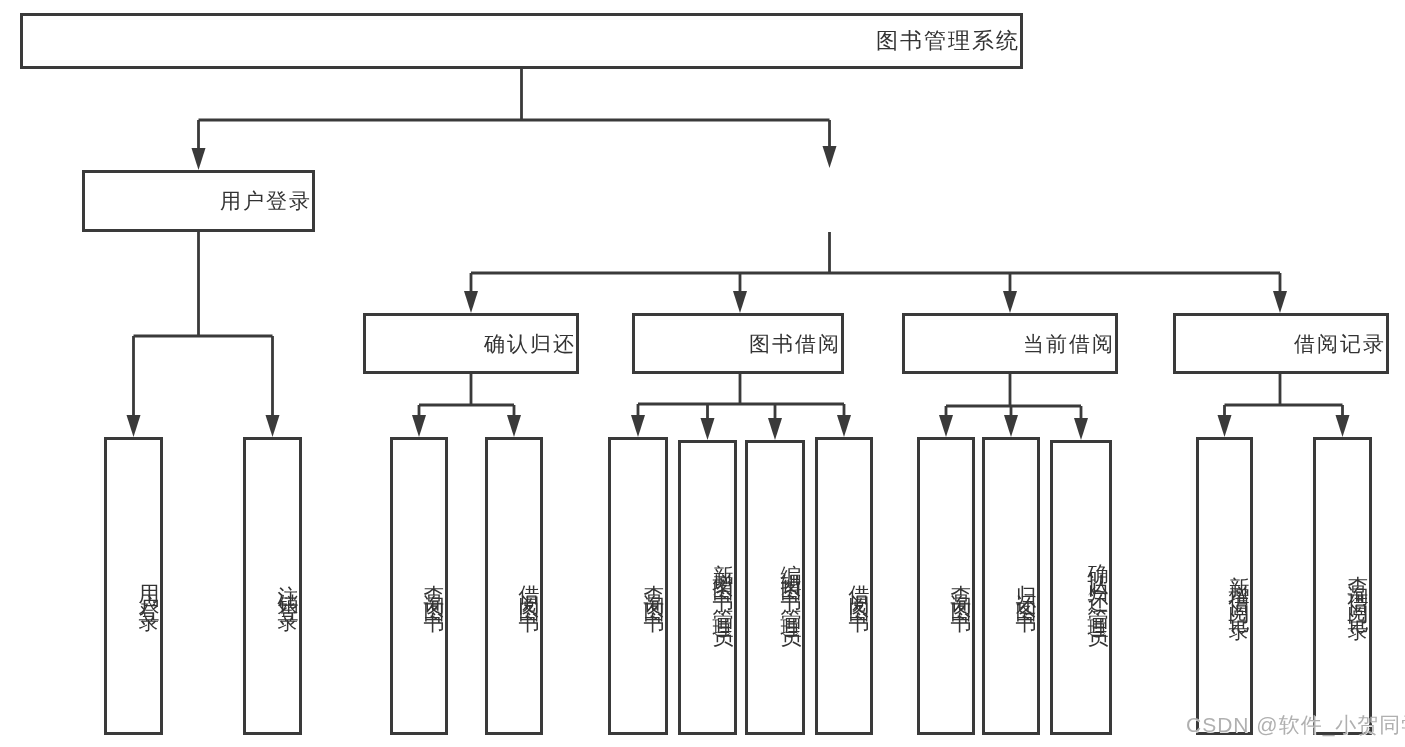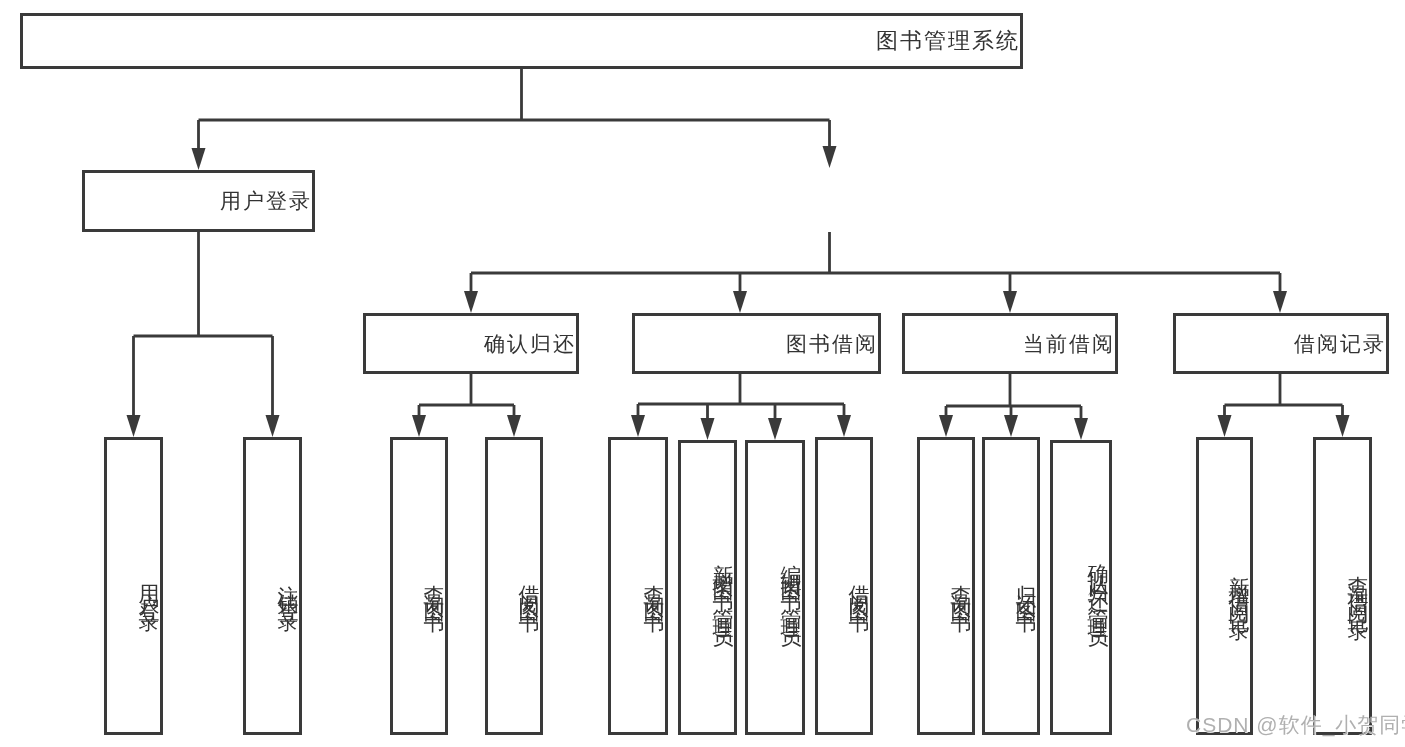--- a/index.html
+++ b/index.html
@@ -78,21 +78,21 @@
     <span class="root-label">图书管理系统</span>
   </div>
 
   <div class="box" style="left:82px;top:170px;width:233px;height:62px;">
     <span class="h-label">用户登录</span>
   </div>
 
   <div class="box" style="left:363px;top:313px;width:216px;height:61px;">
     <span class="h-label">确认归还</span>
   </div>
-  <div class="box" style="left:632px;top:313px;width:249px;height:61px;">
+  <div class="box" style="left:632px;top:313px;width:212px;height:61px;">
     <span class="h-label">图书借阅</span>
   </div>
   <div class="box" style="left:902px;top:313px;width:216px;height:61px;">
     <span class="h-label">当前借阅</span>
   </div>
   <div class="box" style="left:1173px;top:313px;width:216px;height:61px;">
     <span class="h-label">借阅记录</span>
   </div>
 
   <div class="box v" style="left:104px;top:437px;width:59px;height:298px;">

